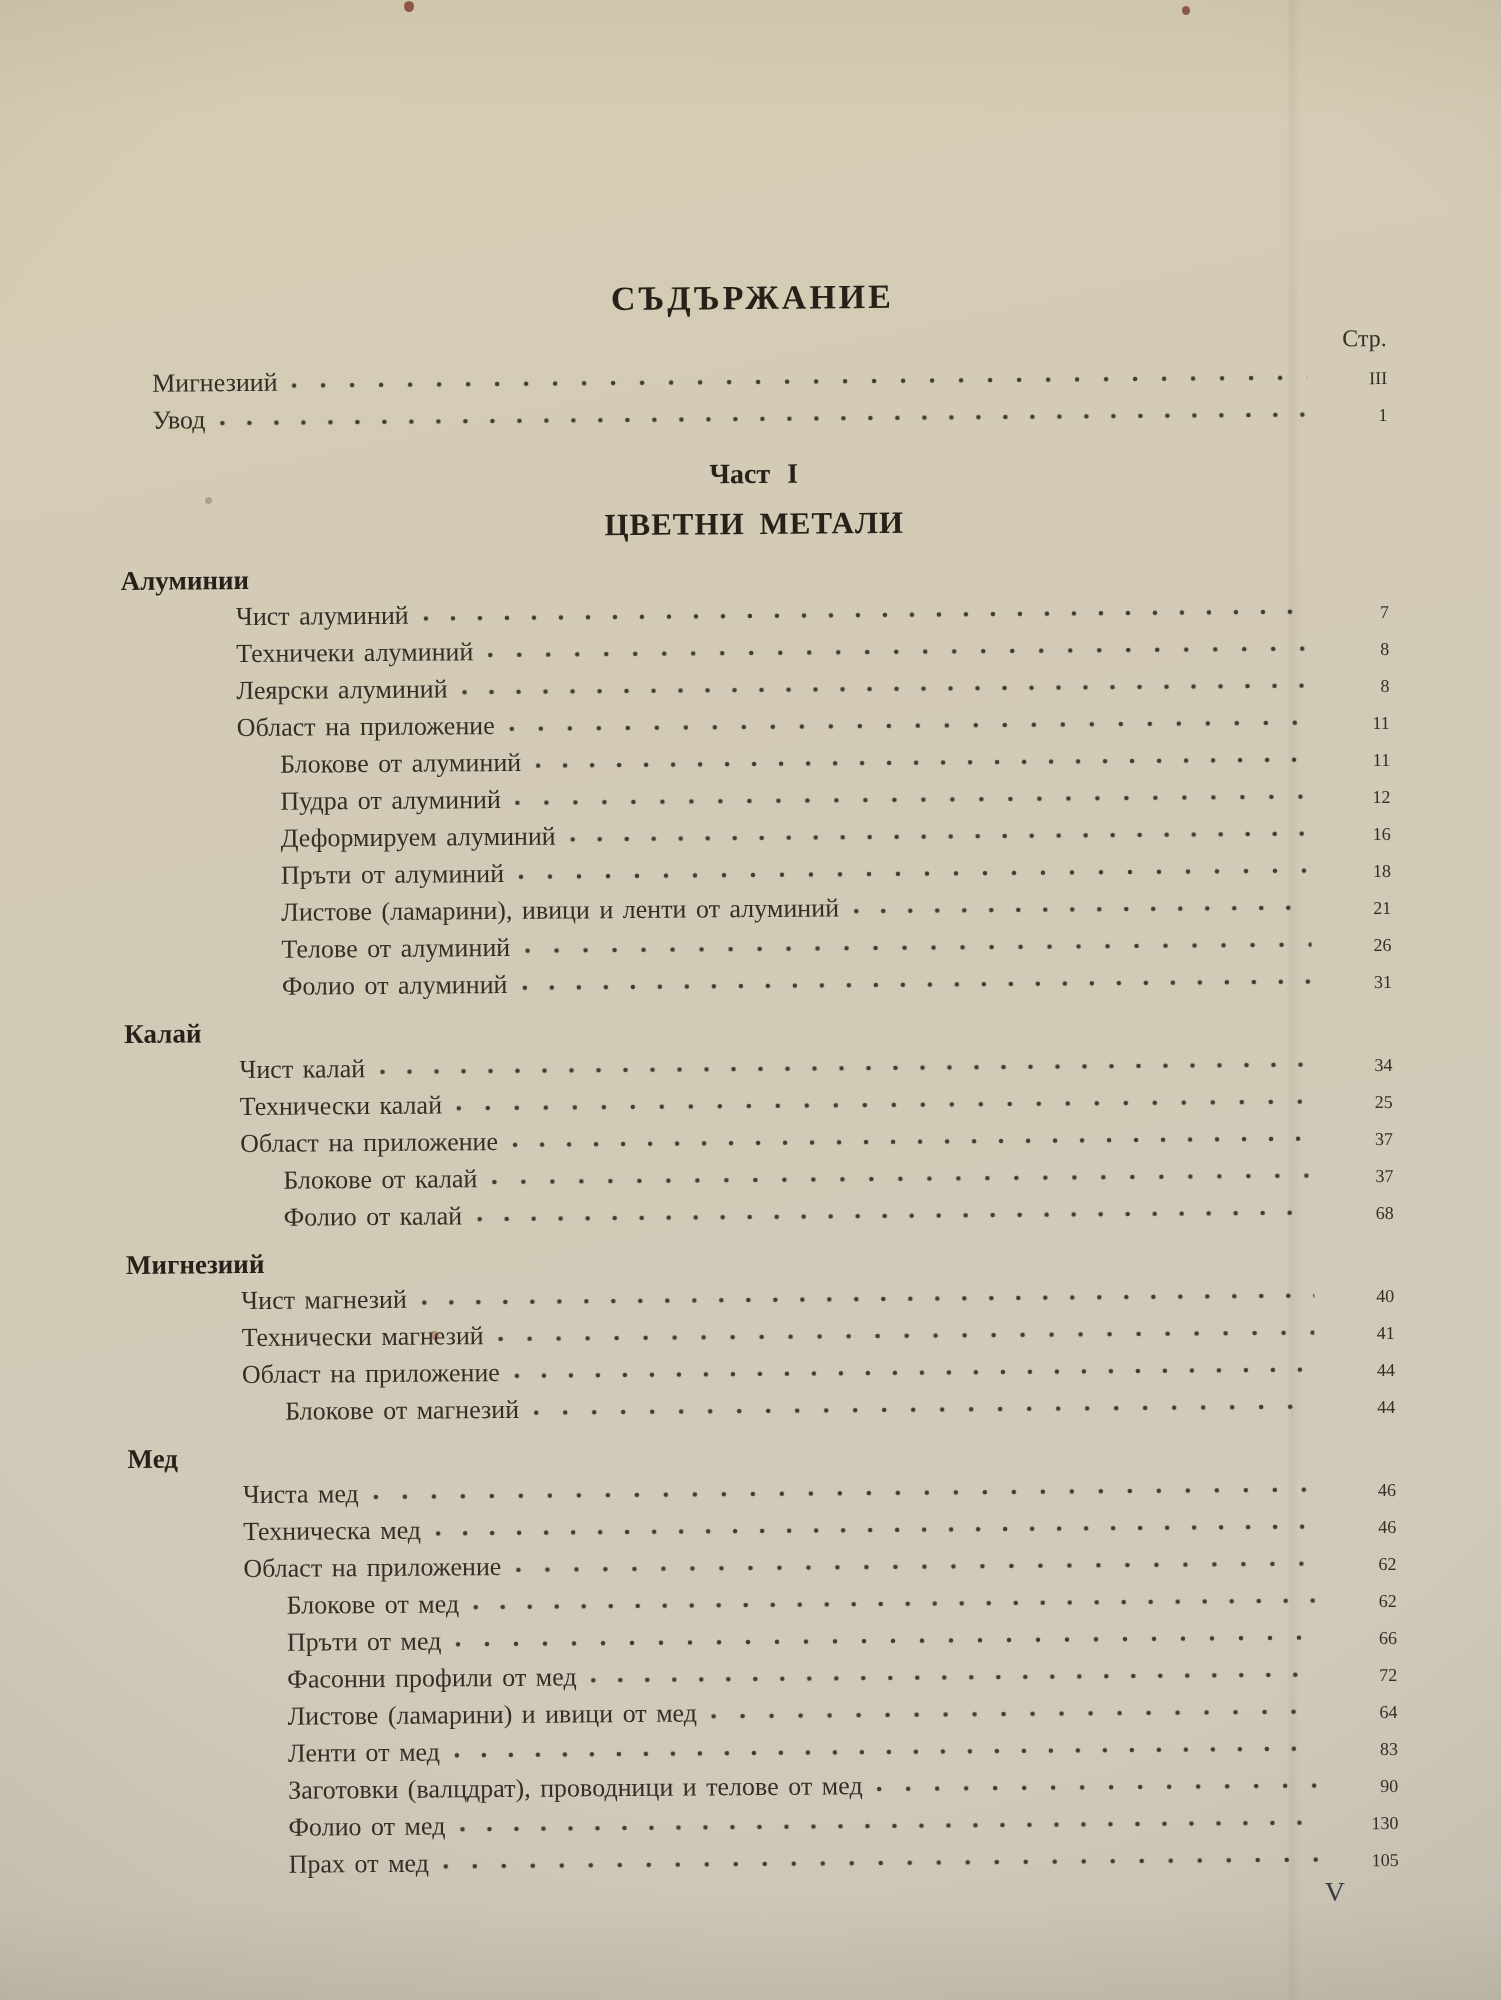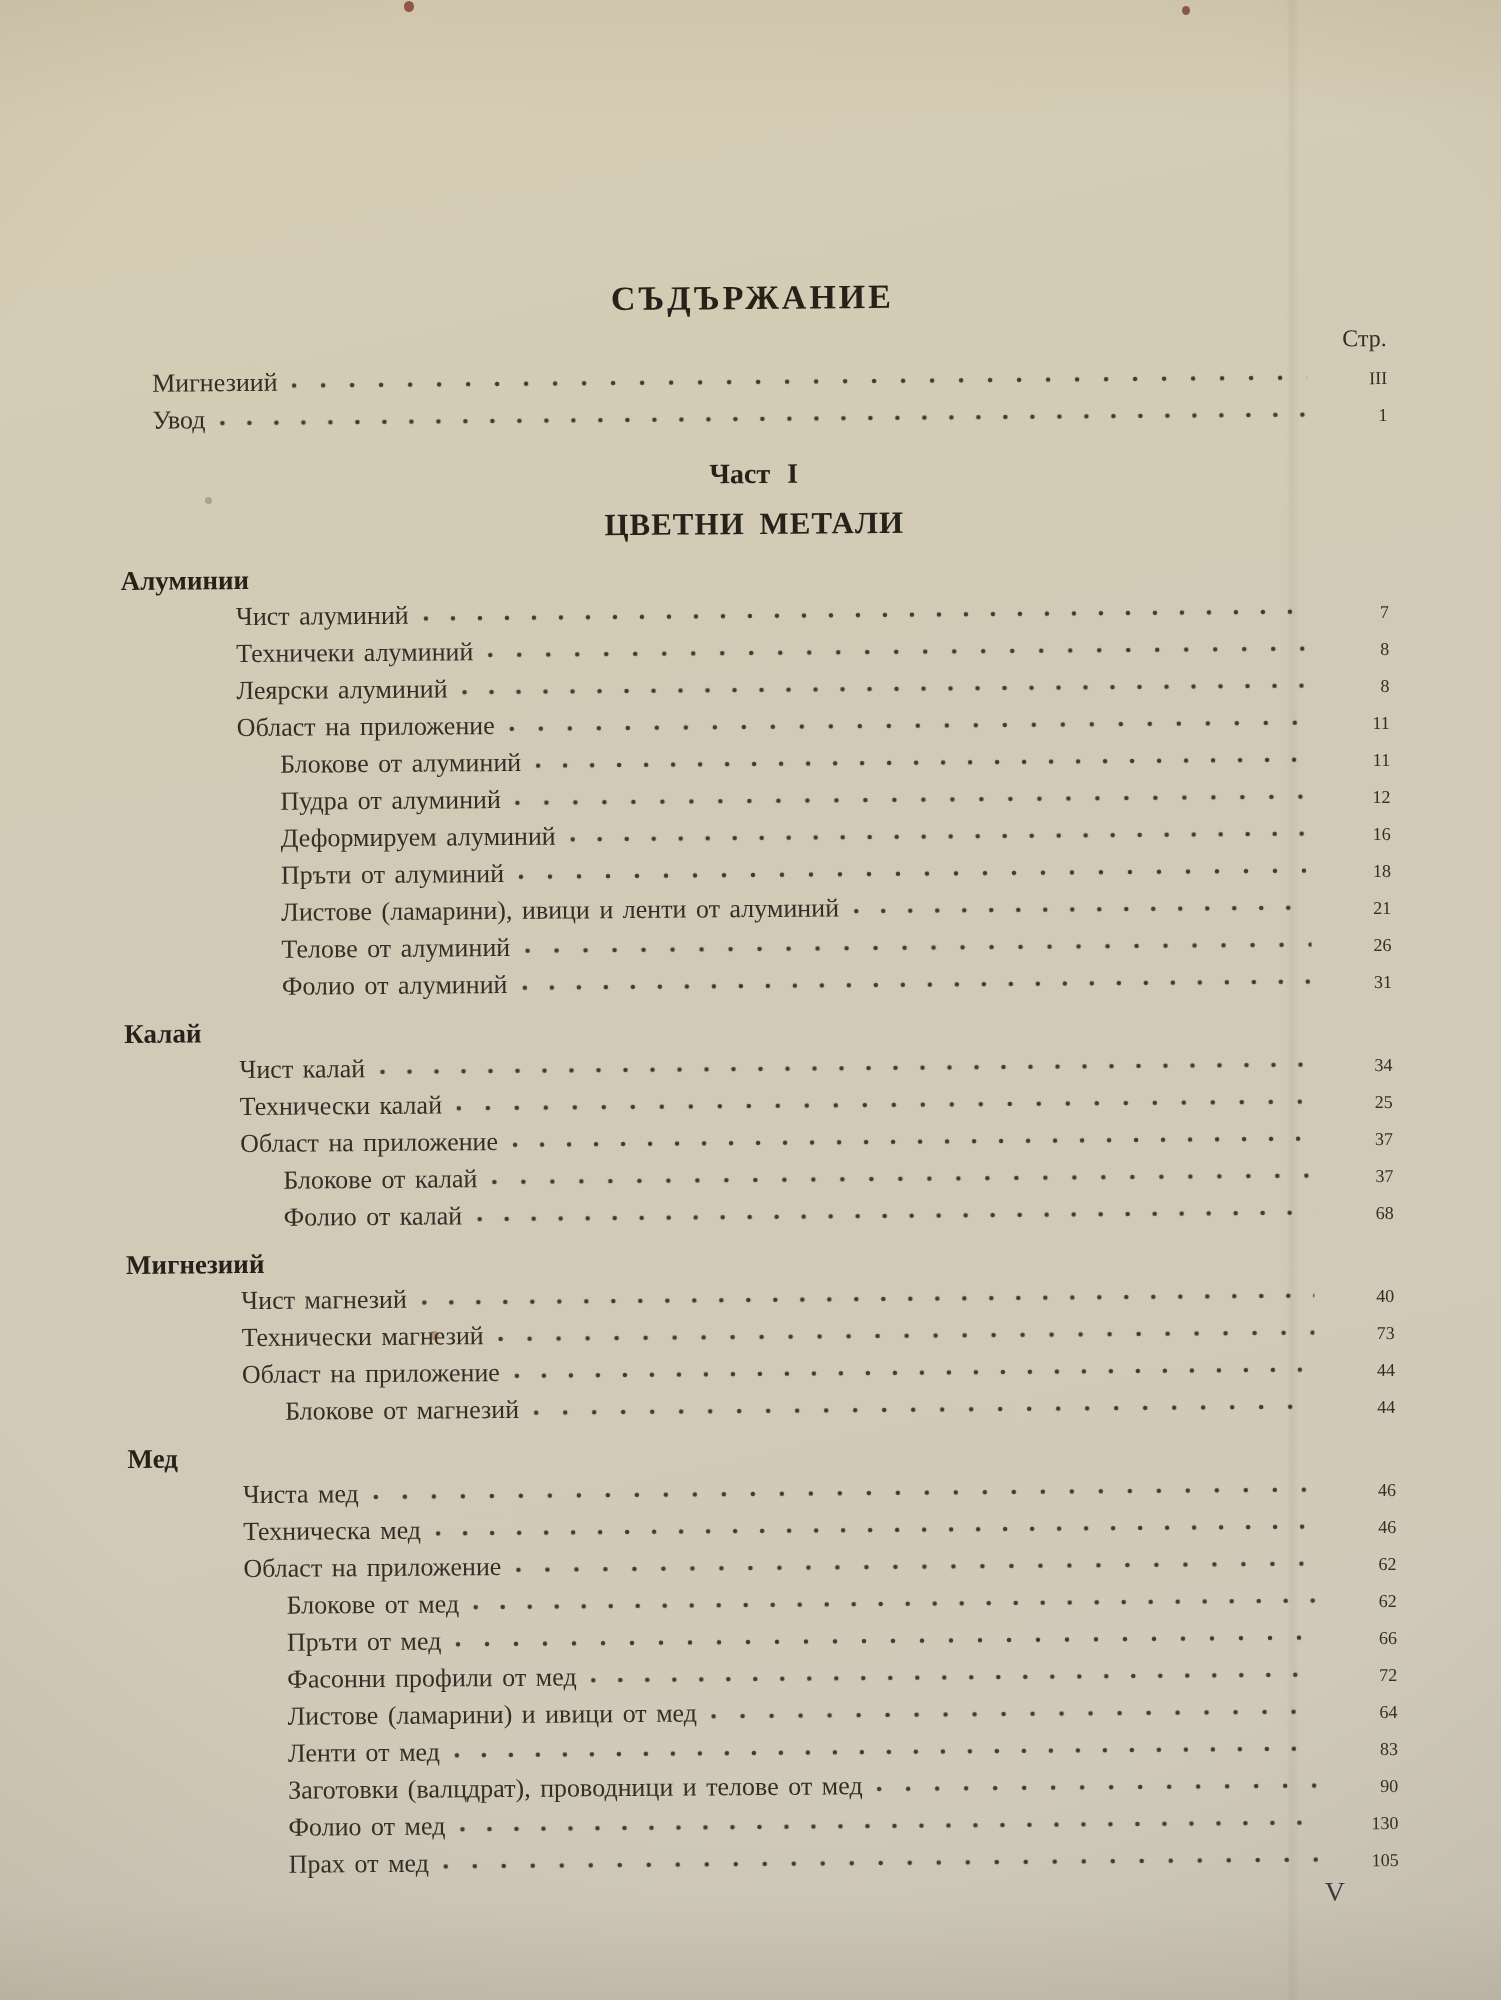--- a/index.html
+++ b/index.html
@@ -180,21 +180,21 @@
       </div>
       <div class="section-heading">Мигнезиий</div>
       <div class="toc-row indent-1">
         <span class="label">Чист магнезий</span>
         <span class="leader"></span>
         <span class="pageno">40</span>
       </div>
       <div class="toc-row indent-1">
         <span class="label">Технически магнезий</span>
         <span class="leader"></span>
-        <span class="pageno">73</span>
+        <span class="pageno">41</span>
       </div>
       <div class="toc-row indent-1">
         <span class="label">Област на приложение</span>
         <span class="leader"></span>
         <span class="pageno">44</span>
       </div>
       <div class="toc-row indent-2">
         <span class="label">Блокове от магнезий</span>
         <span class="leader"></span>
         <span class="pageno">44</span>

